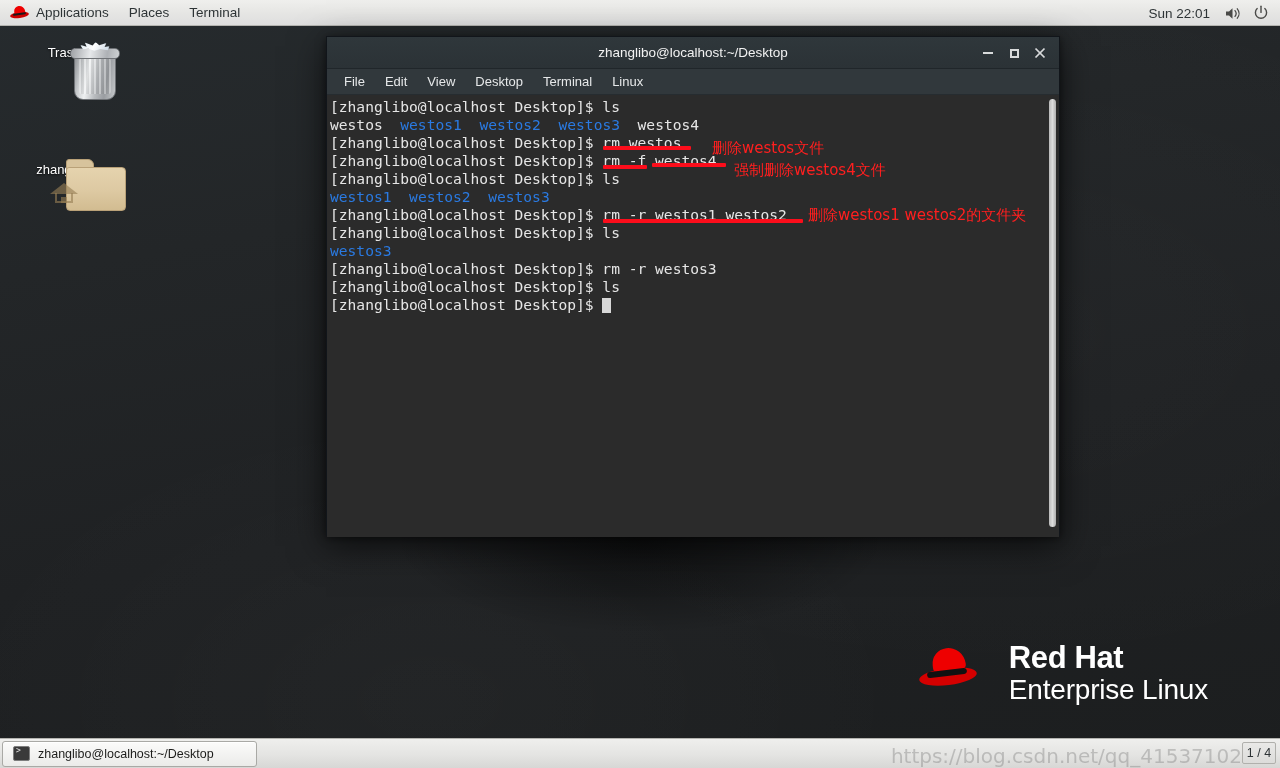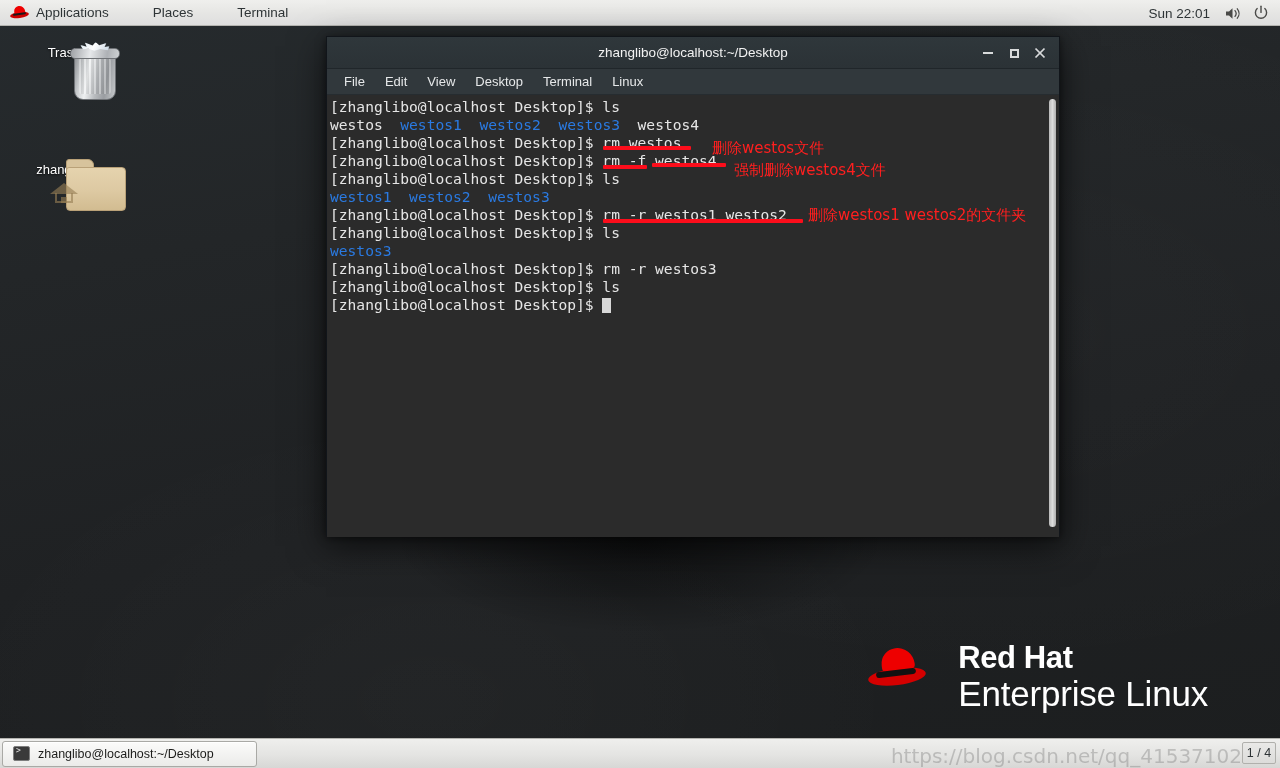--- a/index.html
+++ b/index.html
@@ -18,21 +18,21 @@
       radial-gradient(ellipse 700px 420px at 430px 700px, rgba(255,255,255,.022) 0%, rgba(255,255,255,0) 70%),
       radial-gradient(ellipse 900px 520px at 980px 330px, rgba(255,255,255,.018) 0%, rgba(255,255,255,0) 70%),
       linear-gradient(170deg, #262b2e 0%, #232628 28%, #1f2123 60%, #1c1e1f 100%);
   }
 
   
   #top-panel {
     position:absolute; top:0; left:0; width:1280px; height:26px;
     background:linear-gradient(to bottom,#efefed 0%,#e6e6e4 50%,#dedede 100%);
     border-bottom:1px solid #b4b4b0;
-    display:flex; align-items:center; font-size:13.5px; color:#2e3436;gap:24px;
+    display:flex; align-items:center; font-size:13.5px; color:#2e3436;
   }
   .panel-item { padding:0 10px; height:26px; display:flex; align-items:center; cursor:default; }
   #top-right { position:absolute; right:6px; top:0; height:26px; display:flex; align-items:center; gap:2px; }
   #clock { font-size:13.5px; color:#2e3436; padding:0 8px; }
   .tray-ico { width:26px; height:26px; display:flex; align-items:center; justify-content:center; }
 
   
   .fedora { position:relative; width:19px; height:13px; }
   .fedora .crown {
     position:absolute; left:4px; top:0; width:11px; height:8px;
@@ -179,21 +179,21 @@
   #brand .logo .brim2 {
     position:absolute; left:0; bottom:3px; width:58px; height:17px;
     background:#d40000; border-radius:50%; transform:rotate(-7deg);
   }
   #brand .logo .band2 {
     position:absolute; left:8px; bottom:12px; width:40px; height:6px;
     background:#111; border-radius:4px; transform:rotate(-7deg);
   }
   #brand .words { color:#fff; line-height:1.06; }
   #brand .w1 { font-size:31px; font-weight:bold; letter-spacing:-.4px; }
-  #brand .w2 { font-size:35px; font-weight:300; letter-spacing:-.2px; }
+  #brand .w2 { font-size:28px; font-weight:300; letter-spacing:-.2px; }
 
   
   #bottom-panel {
     position:absolute; left:0; bottom:0; width:1280px; height:30px;
     background:linear-gradient(to bottom,#efefed 0%,#e4e4e2 55%,#d7d7d5 100%);
     border-top:1px solid #b4b4b0; display:flex; align-items:center;
   }
   .task-btn {
     height:26px; margin:0 2px; display:flex; align-items:center; gap:8px;
     padding:0 10px; font-size:12.5px; cursor:default;

